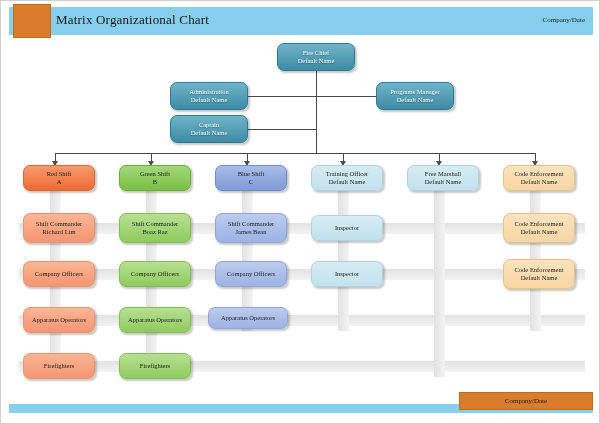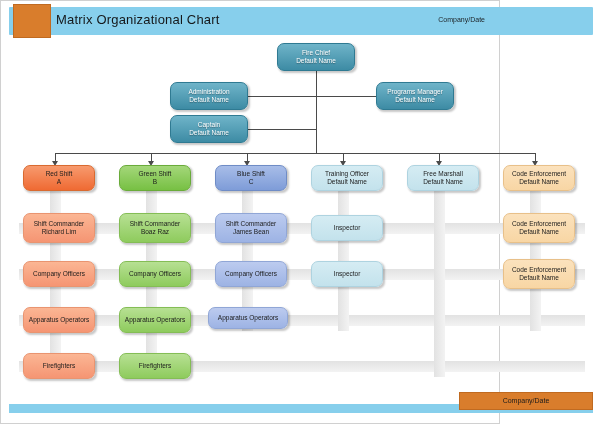--- a/index.html
+++ b/index.html
@@ -2,22 +2,22 @@
 <html><head>
 <meta charset="utf-8">
 <style>
   html,body{margin:0;padding:0;}
   body{
     width:600px;height:424px;background:#ffffff;
     font-family:"Liberation Sans",sans-serif;
     overflow:hidden;position:relative;
   }
   #page{
-    position:absolute;left:0;top:0;width:500px;height:424px;
-    background:#ffffff;border:1px solid #d0d0d0;box-sizing:border-box;
+    position:absolute;left:0;top:0;width:600px;height:424px;
+    background:#ffffff;border:1px solid #d0d0d0;box-sizing:border-box;font-family:Liberation Serif, serif;
   }
 
   
   #header-band{
     position:absolute;left:8px;top:6px;width:584px;height:28px;
     background:#87cfec;border-radius:1px;
   }
   #header-square{
     position:absolute;left:12px;top:3px;width:38px;height:34px;
     background:#d97d2c;border:1px solid #c06a20;box-sizing:border-box;

